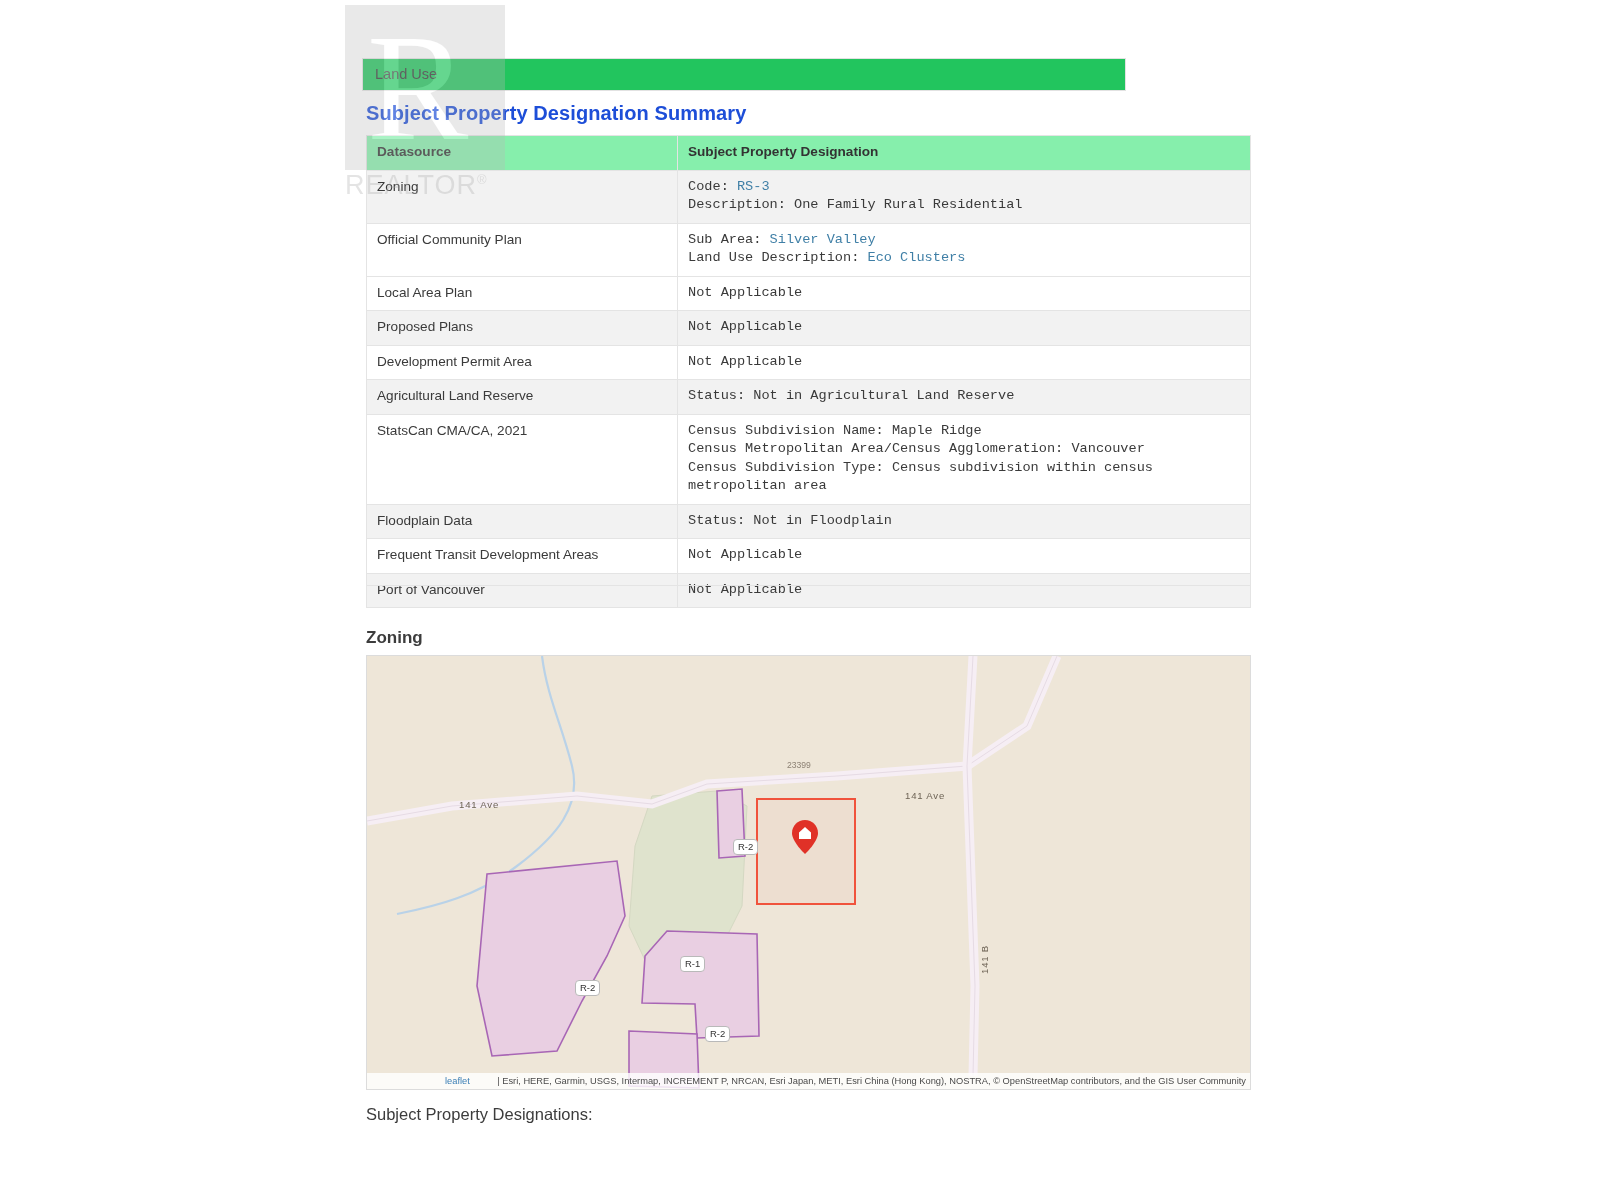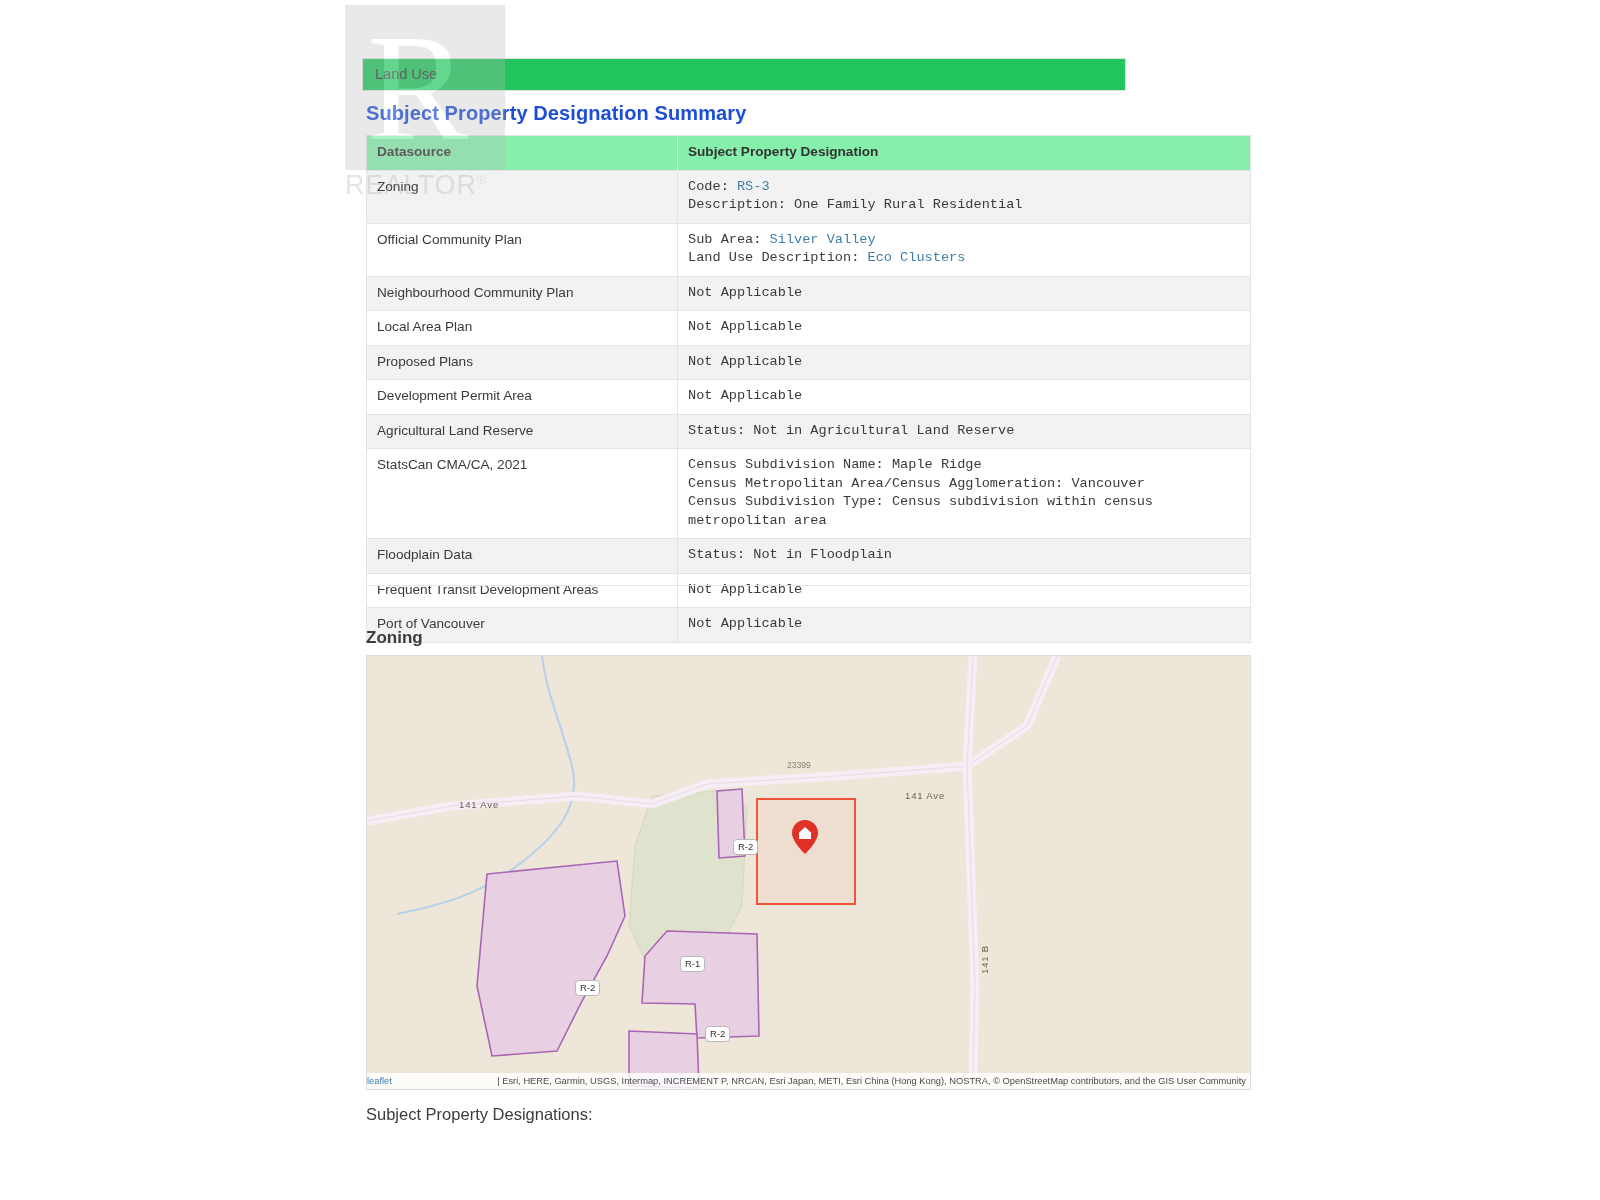--- a/index.html
+++ b/index.html
@@ -182,20 +182,21 @@
     color: #4a4a4a;
     text-align: right;
     padding-right: 4px;
     box-sizing: border-box;
     white-space: nowrap;
     overflow: hidden;
   }
   .map-attr .leaflet-link {
     color: #3b7fb5;
     float: left;
+    margin-left: 78px;
   }
   .zone-label {
     position: absolute;
     background: #ffffff;
     border: 1px solid #b9b9b9;
     border-radius: 4px;
     font-size: 9.5px;
     line-height: 12px;
     padding: 1px 4px;
     color: #333;
@@ -252,26 +253,20 @@
           <td>
             <span class="cell-line">Code: <span class="link">RS-3</span></span>
             <span class="cell-line">Description: One Family Rural Residential</span>
           </td>
         </tr>
         <tr>
           <td class="col1">Official Community Plan</td>
           <td>
             <span class="cell-line">Sub Area: <span class="link">Silver Valley</span></span>
             <span class="cell-line">Land Use Description: <span class="link">Eco Clusters</span></span>
-          </td>
-        </tr>
-        <tr class="alt">
-          <td class="col1">Neighbourhood Community Plan</td>
-          <td>
-            <span class="cell-line">Not Applicable</span>
           </td>
         </tr>
         <tr>
           <td class="col1">Local Area Plan</td>
           <td>
             <span class="cell-line">Not Applicable</span>
           </td>
         </tr>
         <tr class="alt">
           <td class="col1">Proposed Plans</td>

